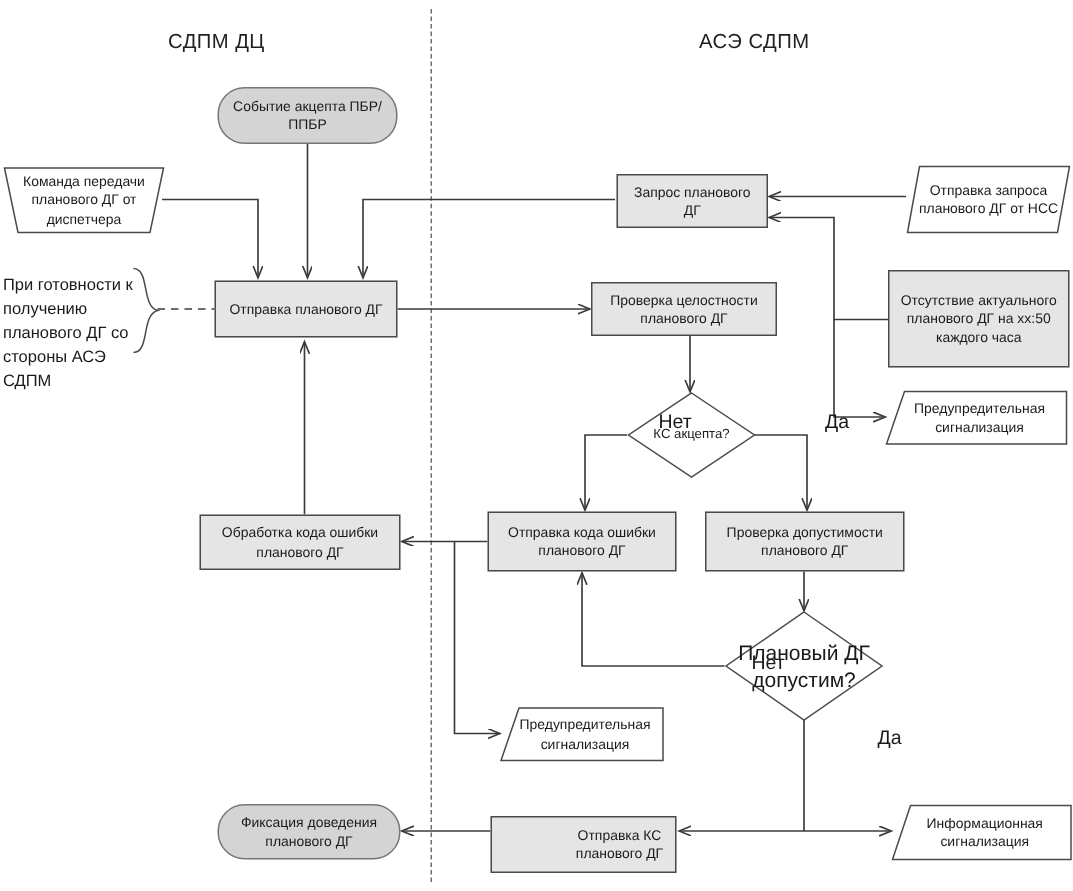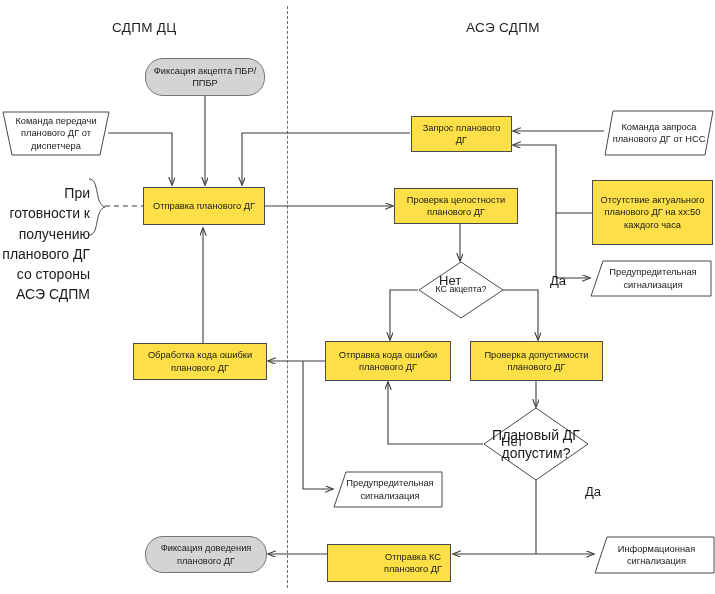--- a/index.html
+++ b/index.html
@@ -9,27 +9,27 @@
   .lane-title{
     position:absolute;font-size:13.5px;color:#1f1f1f;letter-spacing:.3px;
     white-space:nowrap;
   }
   .node{
     position:absolute;box-sizing:border-box;
     display:flex;align-items:center;justify-content:center;text-align:center;
     font-size:9.3px;line-height:1.32;color:#1a1a1a;
   }
   .node .lbl{display:block;padding:0 4px;}
-  .rect{border:1px solid #4a4a4a;background:#fde047;}
+  .rect{border:1px solid #4a4a4a;background:#e5e5e5;}
   .rounded{border:1px solid #767676;background:#d4d4d4;border-radius:18px;}
   .shape-svg{position:absolute;overflow:visible;}
   .shape-svg path,.shape-svg polygon{fill:#fff;stroke:#4a4a4a;stroke-width:1;}
   .brace-note{
-    position:absolute;font-size:14px;line-height:1.45;color:#1a1a1a;
-    text-align:right;
+    position:absolute;font-size:11px;line-height:1.45;color:#1a1a1a;
+    text-align:left;
   }
   .edge-lbl{
     position:absolute;font-size:13px;color:#1a1a1a;white-space:nowrap;margin-left:44px;
   }
   .divider{
     position:absolute;left:287px;top:6px;width:0;height:582px;
     border-left:1.5px dashed #6e6e6e;
   }
 </style>
 </head>
@@ -85,21 +85,21 @@
 
       <path d="M536,554 L594,554" marker-end="url(#ah)"></path>
       <path d="M536,554 L453,554" marker-end="url(#ah)"></path>
 
       <path d="M327,554 L268,554" marker-end="url(#ah)"></path>
 
     </g>
   </svg>
 
   <div class="node rounded" style="left:145px;top:58px;width:120px;height:38px;">
-    <span class="lbl">Фиксация акцепта ПБР/ППБР</span>
+    <span class="lbl">Событие акцепта ПБР/ППБР</span>
   </div>
 
   <svg class="shape-svg" style="left:2px;top:111px;width:108px;height:45px;" viewBox="0 0 108 45">
     <polygon points="1,1 107,1 98,44 10,44"></polygon>
   </svg>
   <div class="node" style="left:2px;top:111px;width:108px;height:45px;">
     <span class="lbl">Команда передачи планового ДГ от диспетчера</span>
   </div>
 
   <svg class="shape-svg" style="left:88px;top:178px;width:20px;height:58px;" viewBox="0 0 20 58">
@@ -114,21 +114,21 @@
   </div>
 
   <div class="node rect" style="left:411px;top:116px;width:101px;height:36px;">
     <span class="lbl">Запрос планового ДГ</span>
   </div>
 
   <svg class="shape-svg" style="left:604px;top:110px;width:110px;height:46px;" viewBox="0 0 110 46">
     <polygon points="9,1 109,1 101,45 1,45"></polygon>
   </svg>
   <div class="node" style="left:604px;top:110px;width:110px;height:46px;">
-    <span class="lbl">Команда запроса планового ДГ от НСС</span>
+    <span class="lbl">Отправка запроса планового ДГ от НСС</span>
   </div>
 
   <div class="node rect" style="left:394px;top:188px;width:124px;height:36px;">
     <span class="lbl">Проверка целостности планового ДГ</span>
   </div>
 
   <div class="node rect" style="left:592px;top:180px;width:121px;height:65px;">
     <span class="lbl">Отсутствие актуального планового ДГ на хх:50 каждого часа</span>
   </div>
 

